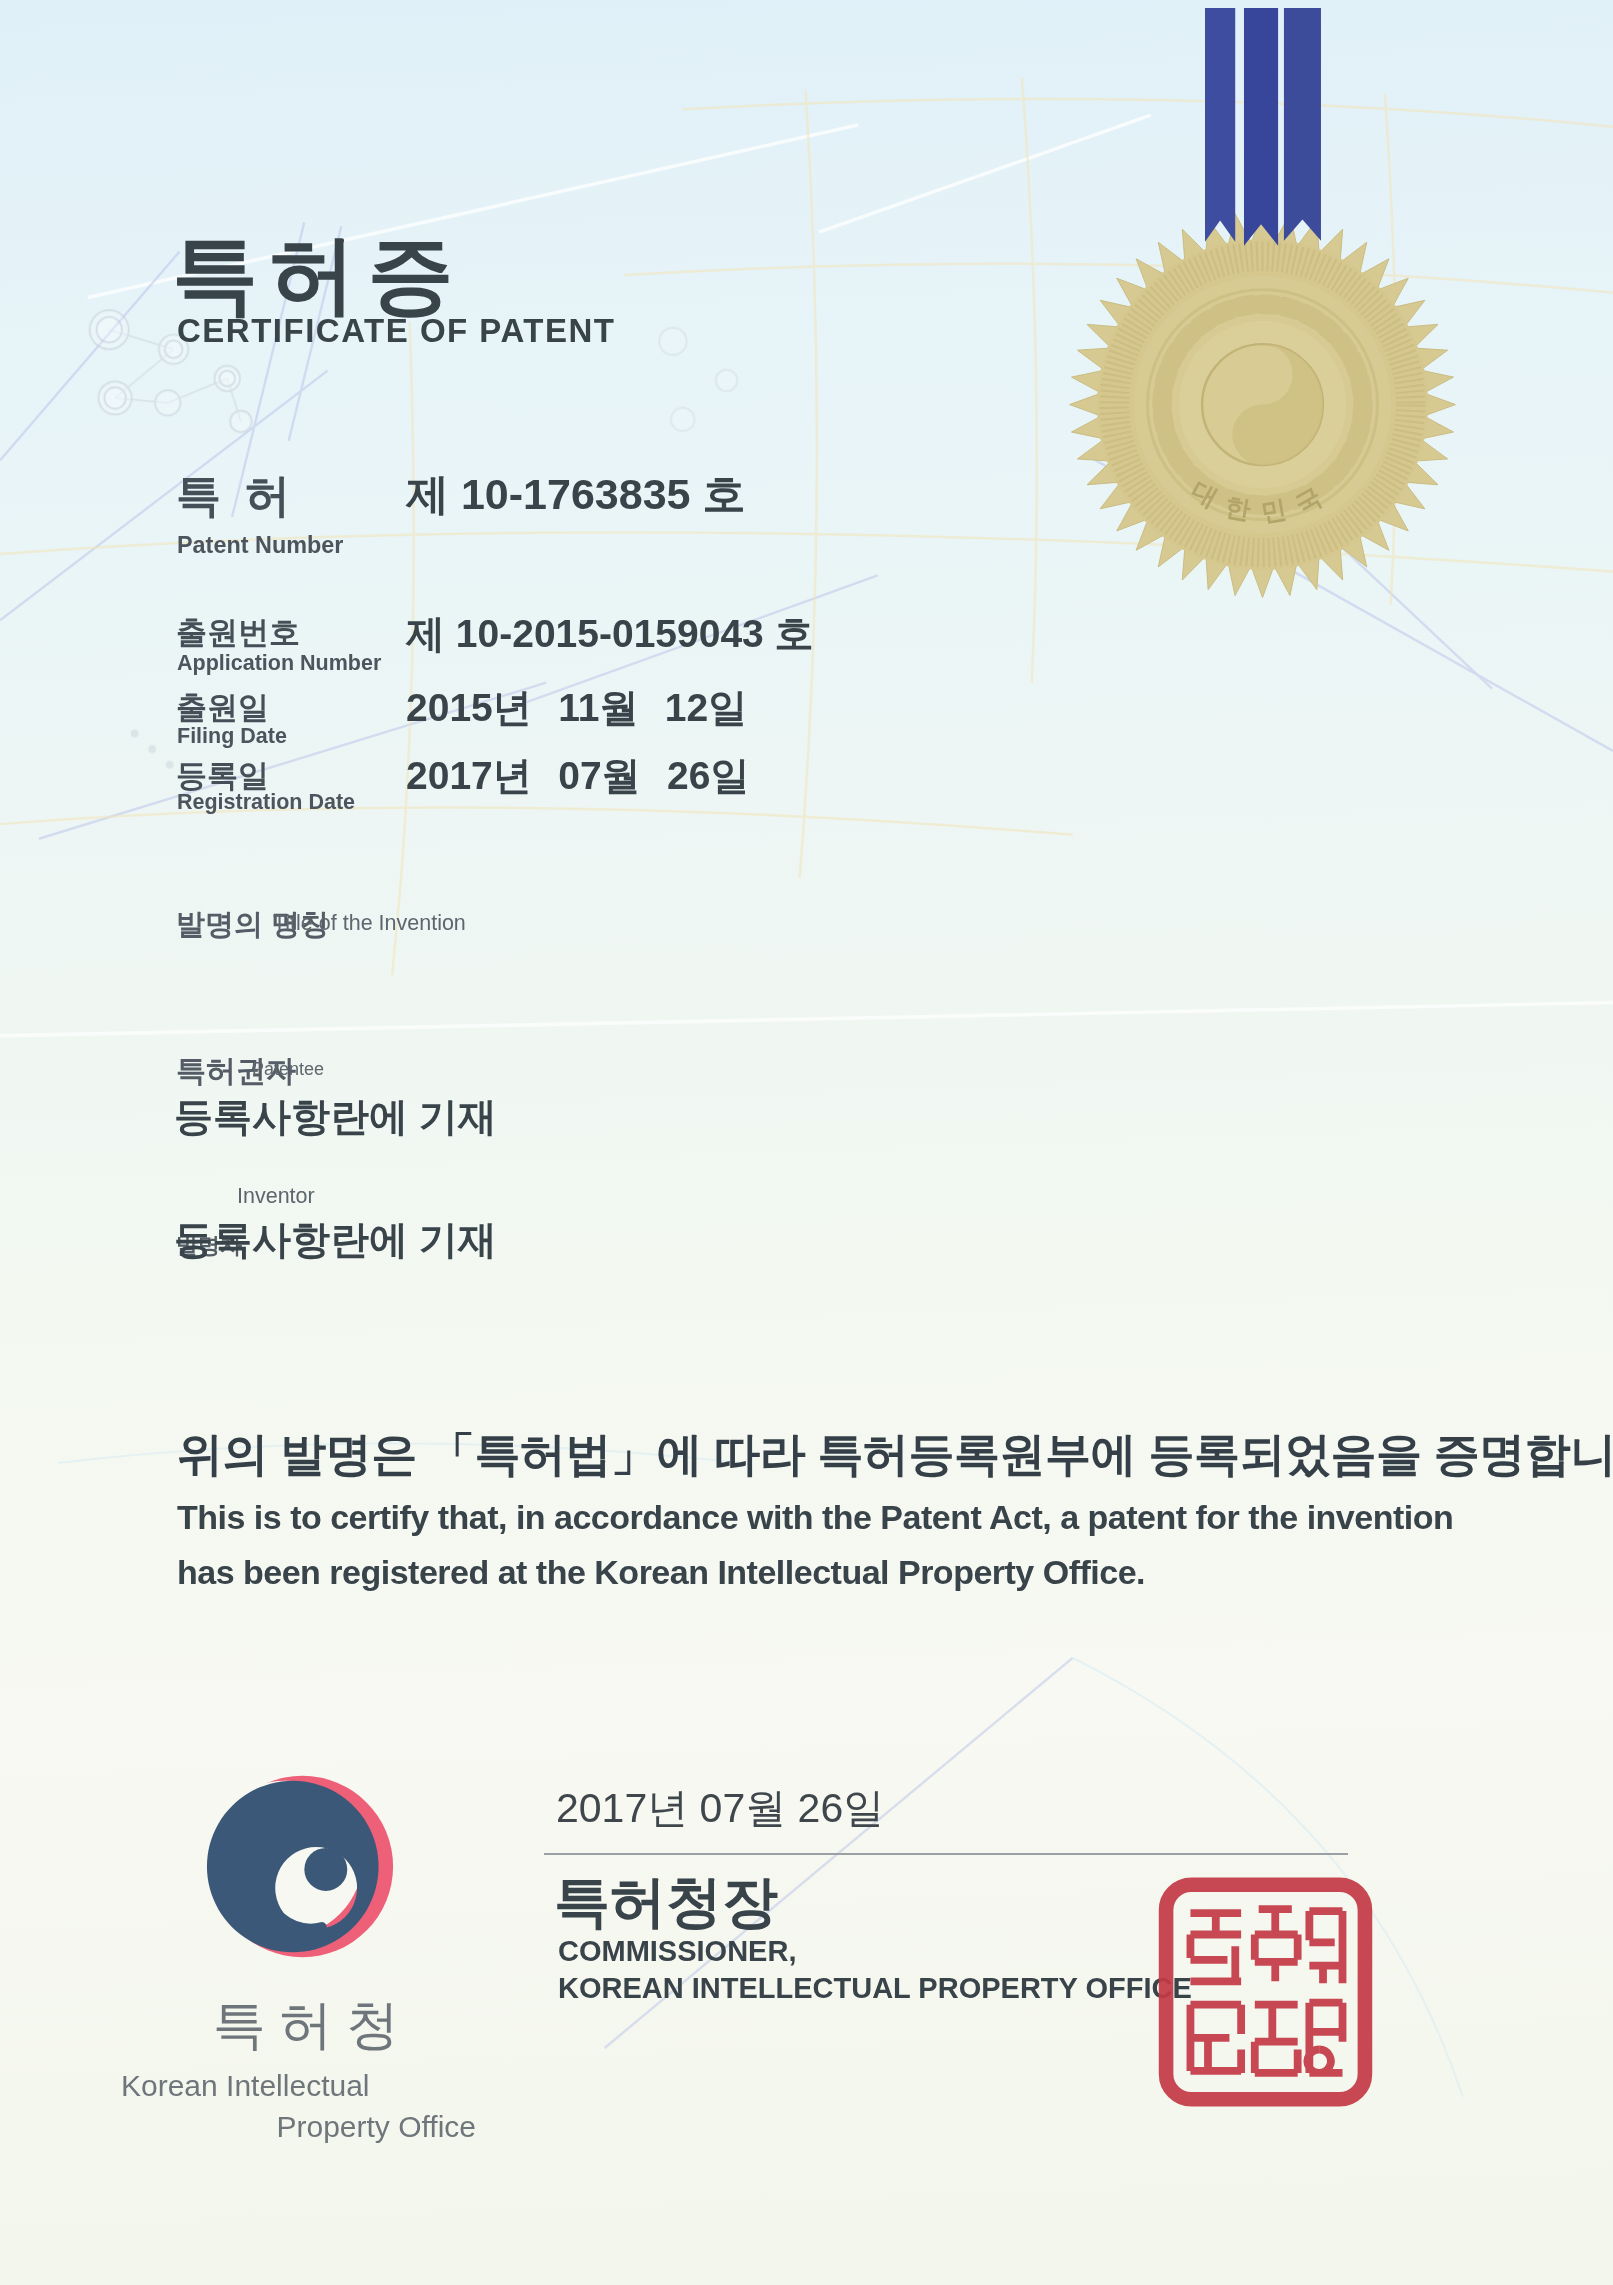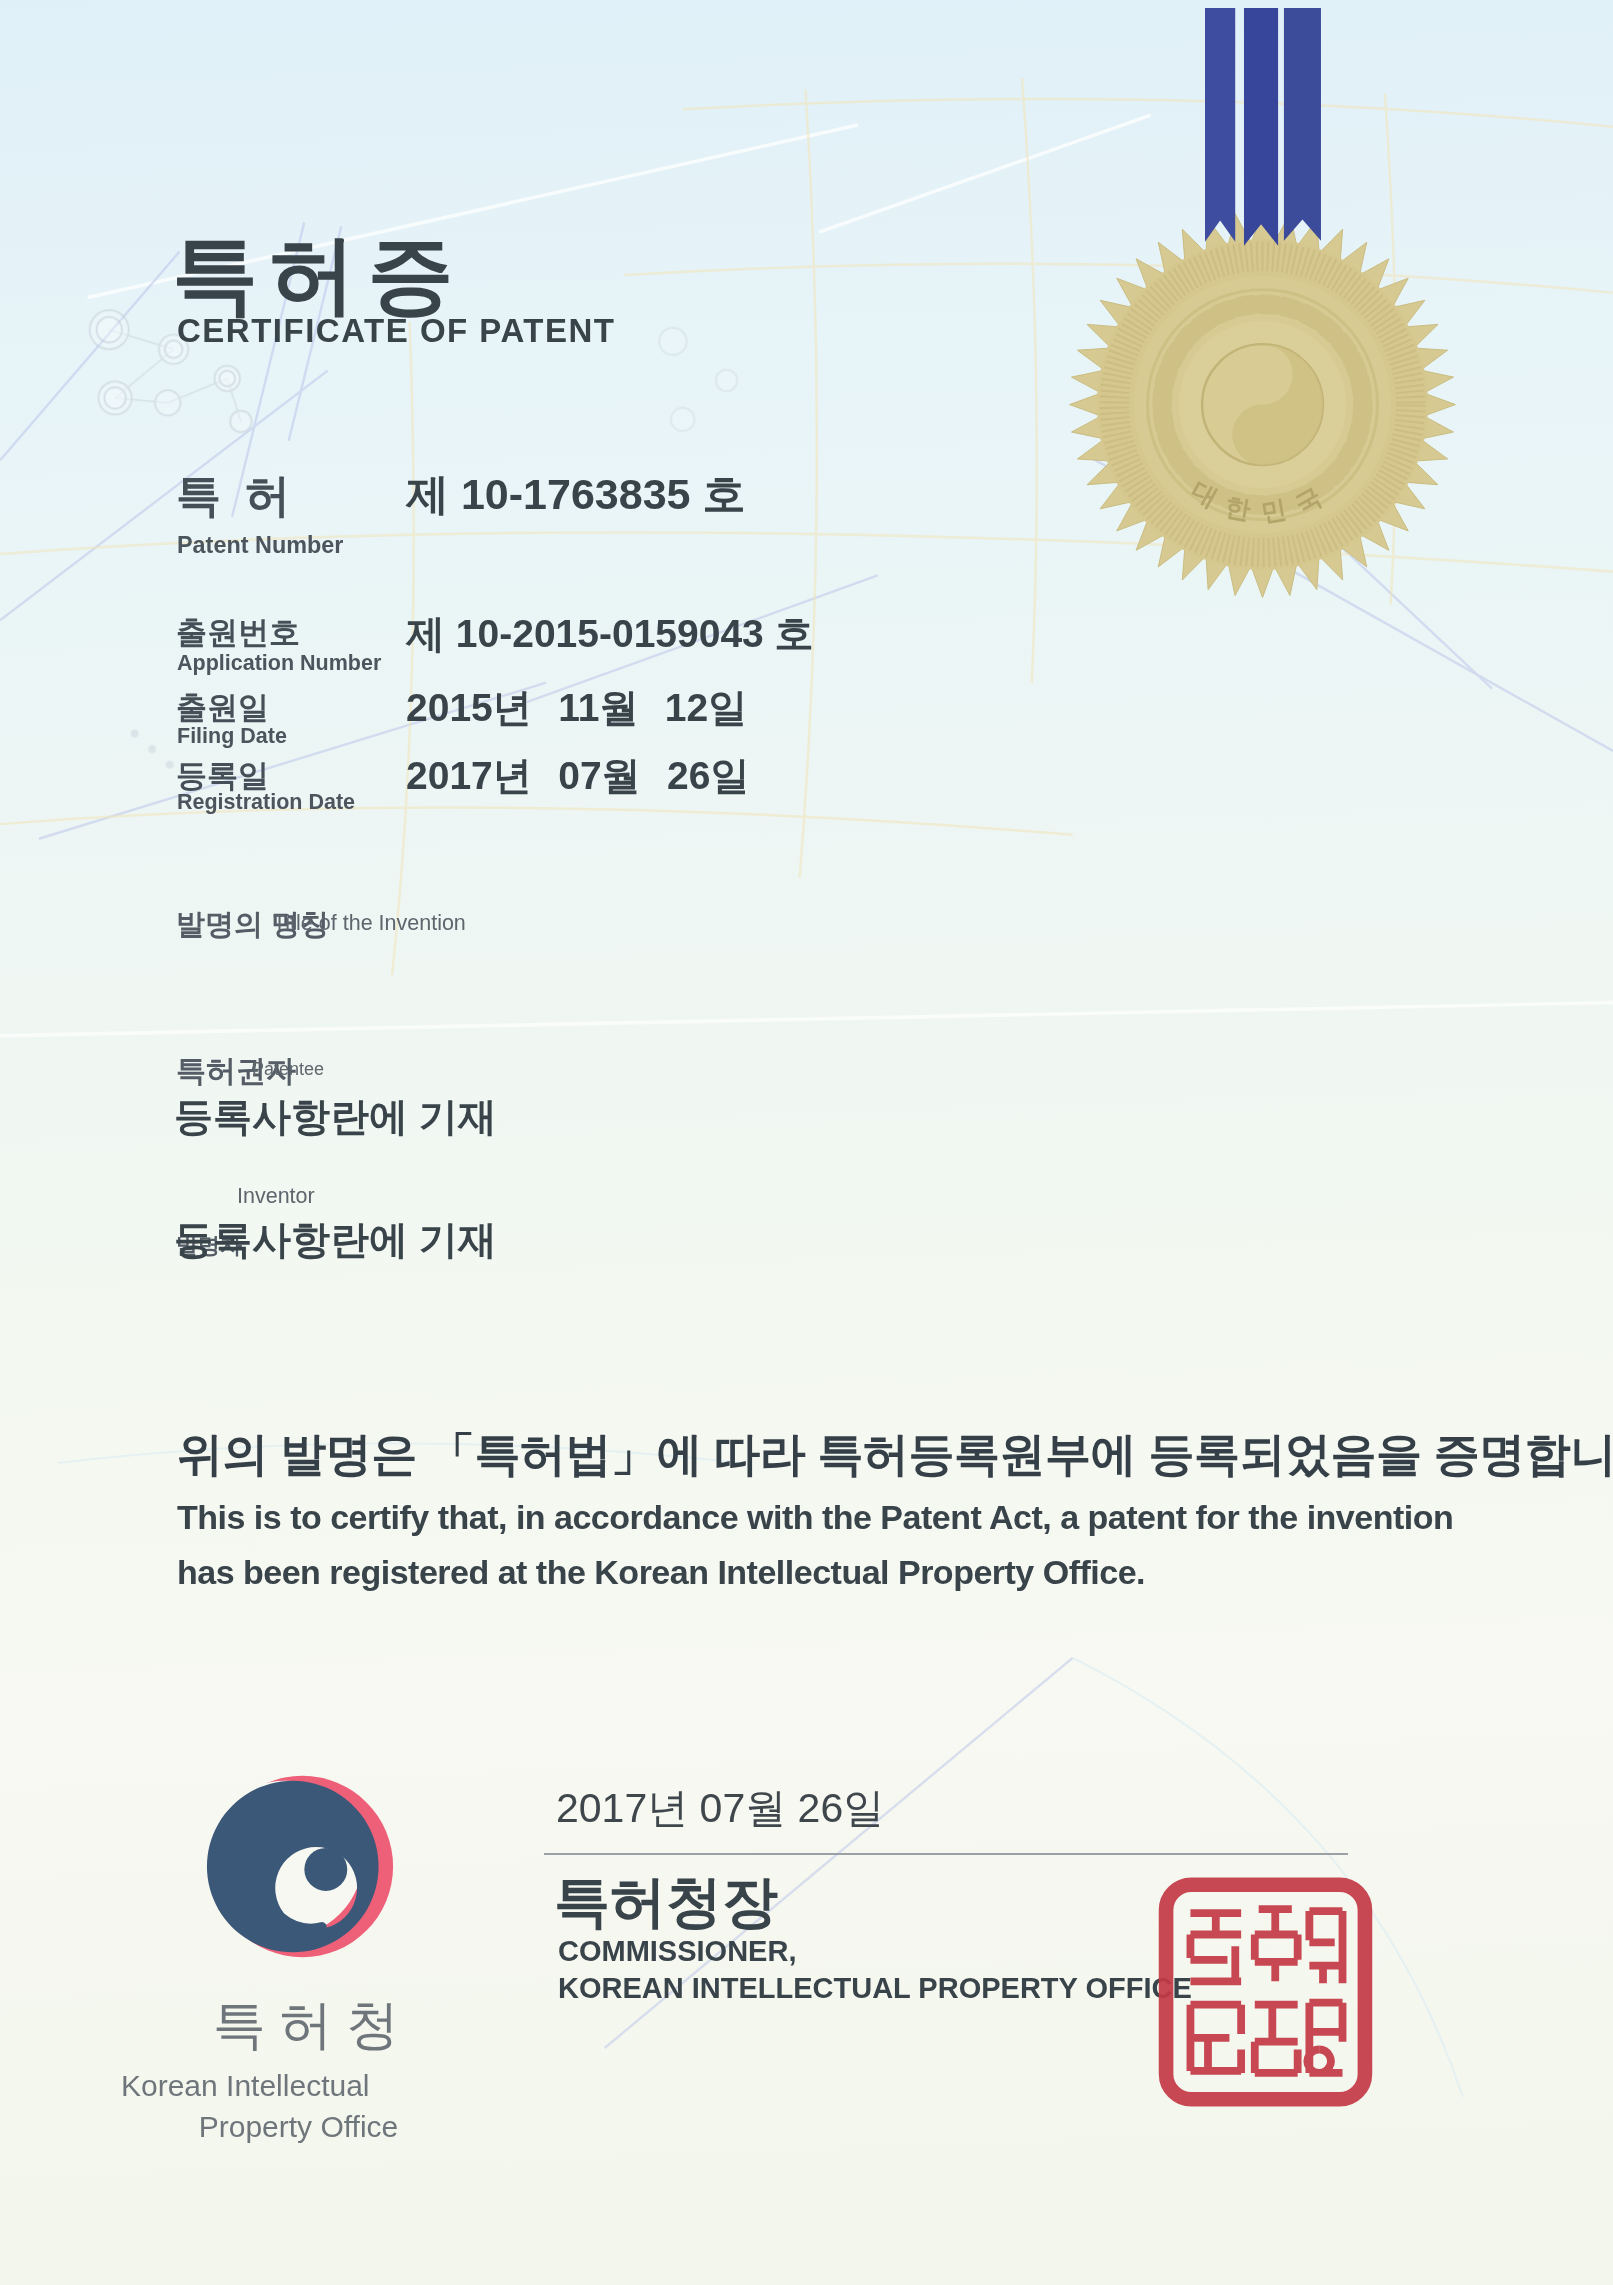--- a/index.html
+++ b/index.html
@@ -34,21 +34,21 @@
   #st-kr{left:177px;top:1424px;font-size:46px;font-weight:700;letter-spacing:-0.5px;color:#353f47;}
   #st-en1{left:177px;top:1498px;font-size:34px;font-weight:600;letter-spacing:-0.5px;color:#39434a;}
   #st-en2{left:177px;top:1553px;font-size:34px;font-weight:600;letter-spacing:-0.5px;color:#39434a;}
   #iss-date{left:556px;top:1781px;font-size:41px;font-weight:400;color:#3f474c;}
   #sig-line{left:544px;top:1853px;width:804px;height:2px;background:#9aa0a3;}
   #sig-kr{left:554px;top:1865px;font-size:56px;font-weight:800;color:#39434a;}
   #sig-en1{left:558px;top:1935px;font-size:29px;font-weight:700;color:#39434a;}
   #sig-en2{left:558px;top:1972px;font-size:29px;font-weight:700;color:#39434a;}
   #org-kr{left:199px;top:1990px;width:199px;text-align:left;font-size:53px;font-weight:500;color:#6f767b;letter-spacing:13.7px;text-indent:13.7px;}
   #org-en1{left:121px;top:2069px;width:355px;text-align:left;font-size:30px;font-weight:500;color:#6f767b;}
-  #org-en2{left:121px;top:2110px;width:355px;text-align:center;font-size:30px;font-weight:500;color:#6f767b;}
+  #org-en2{left:121px;top:2110px;width:355px;text-align:right;font-size:30px;font-weight:500;color:#6f767b;}
   #medal-svg{left:1053px;top:0;}
   #seal-svg{left:1157px;top:1876px;}
   #logo-svg{left:199px;top:1769px;}
 </style>
 </head>
 <body>
 
 <div class="page">
 
   <svg id="bg-svg" width="1613" height="2286" viewBox="0 0 1654 2344">

